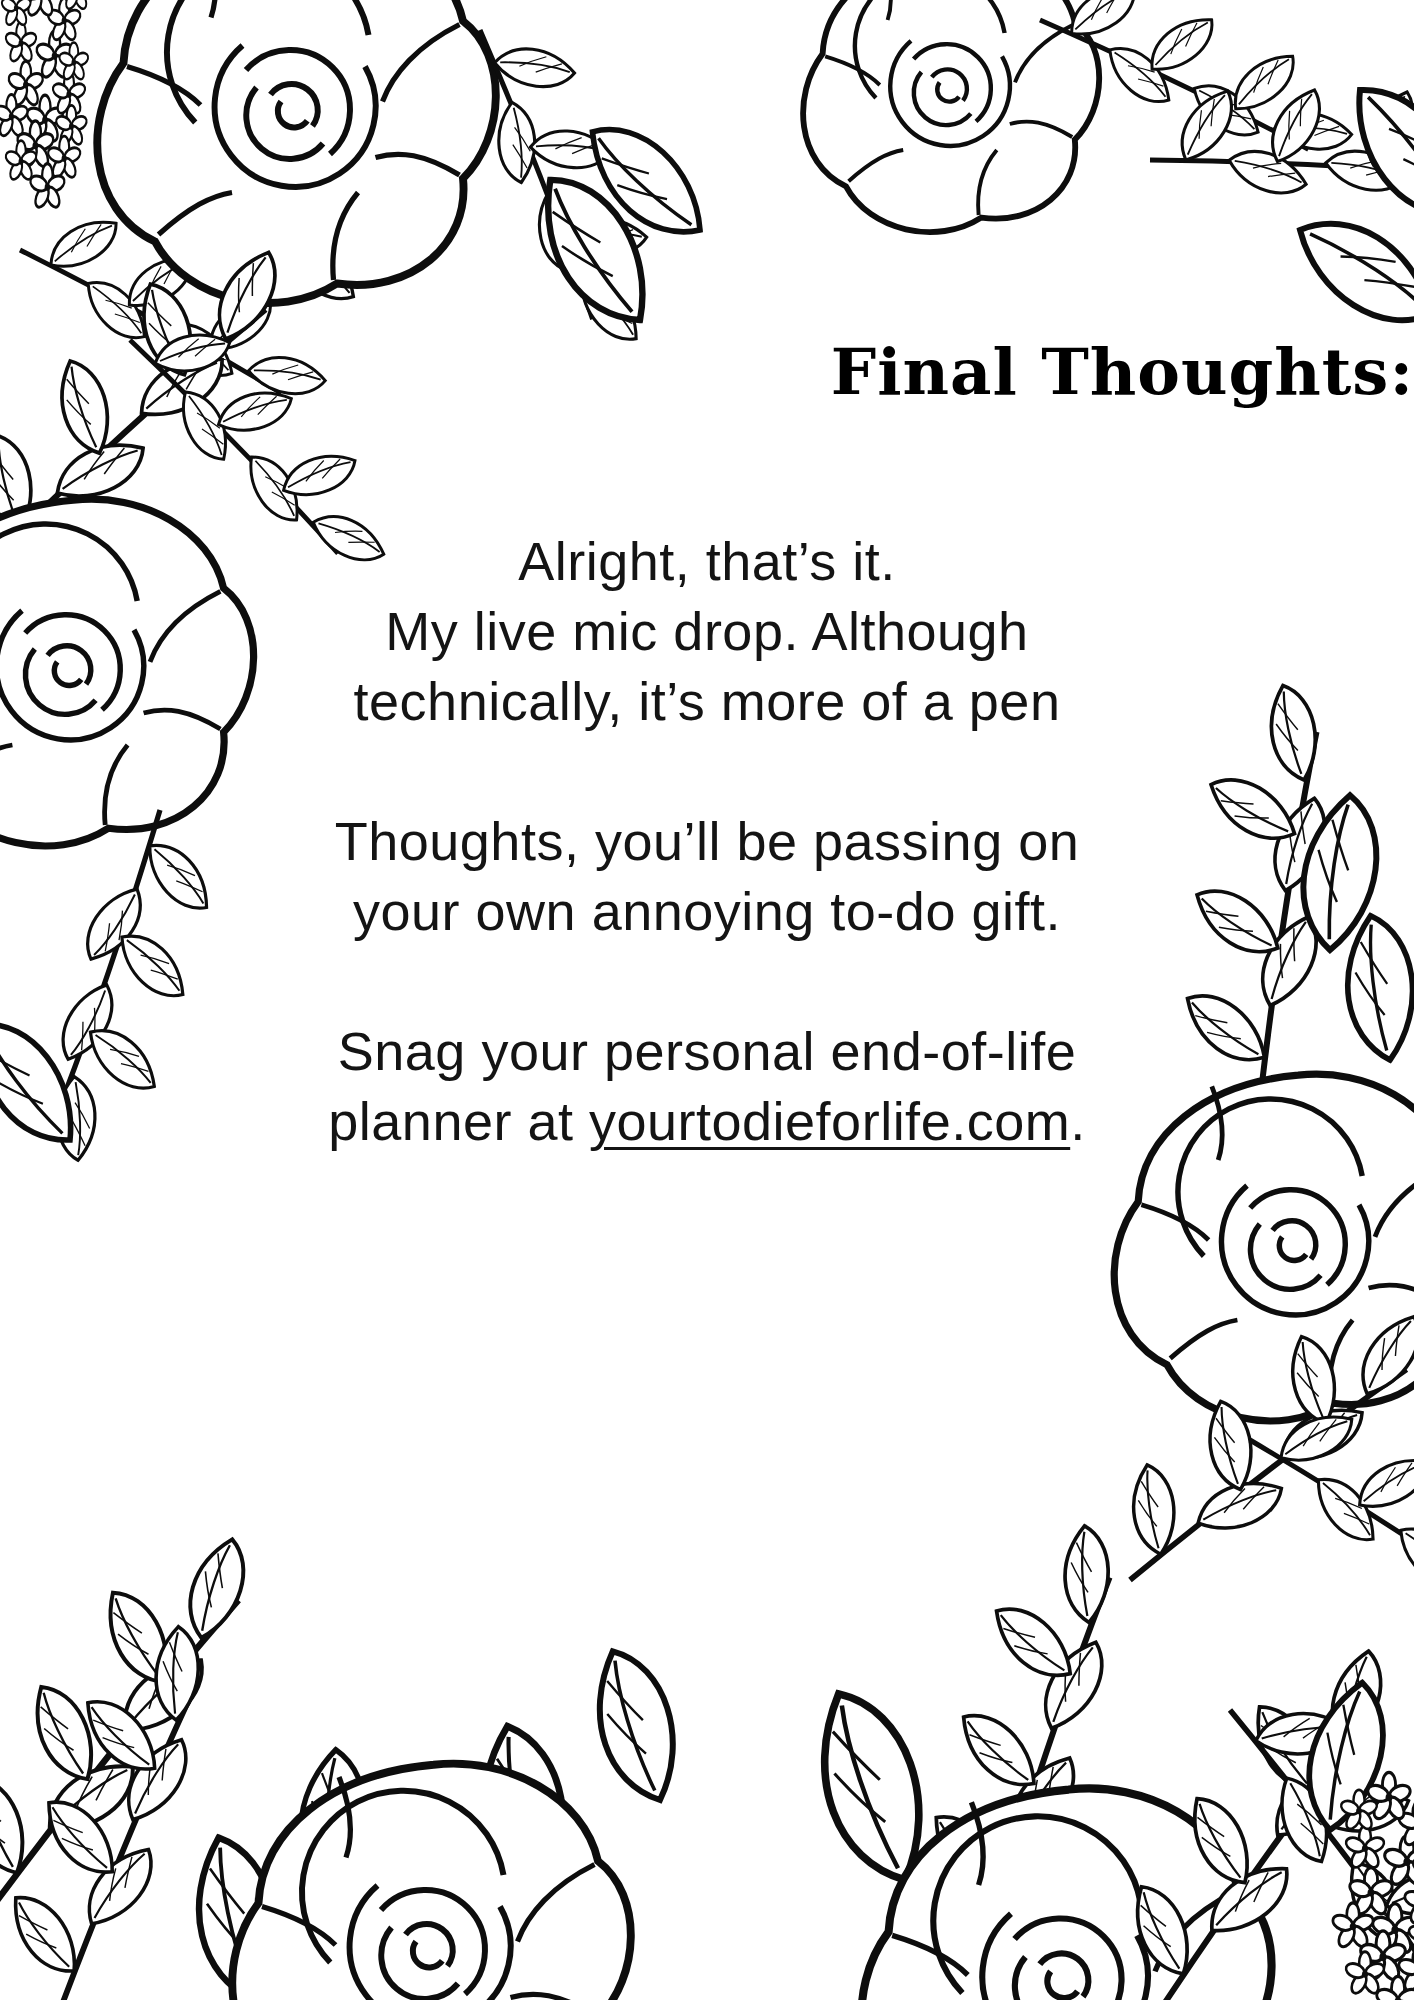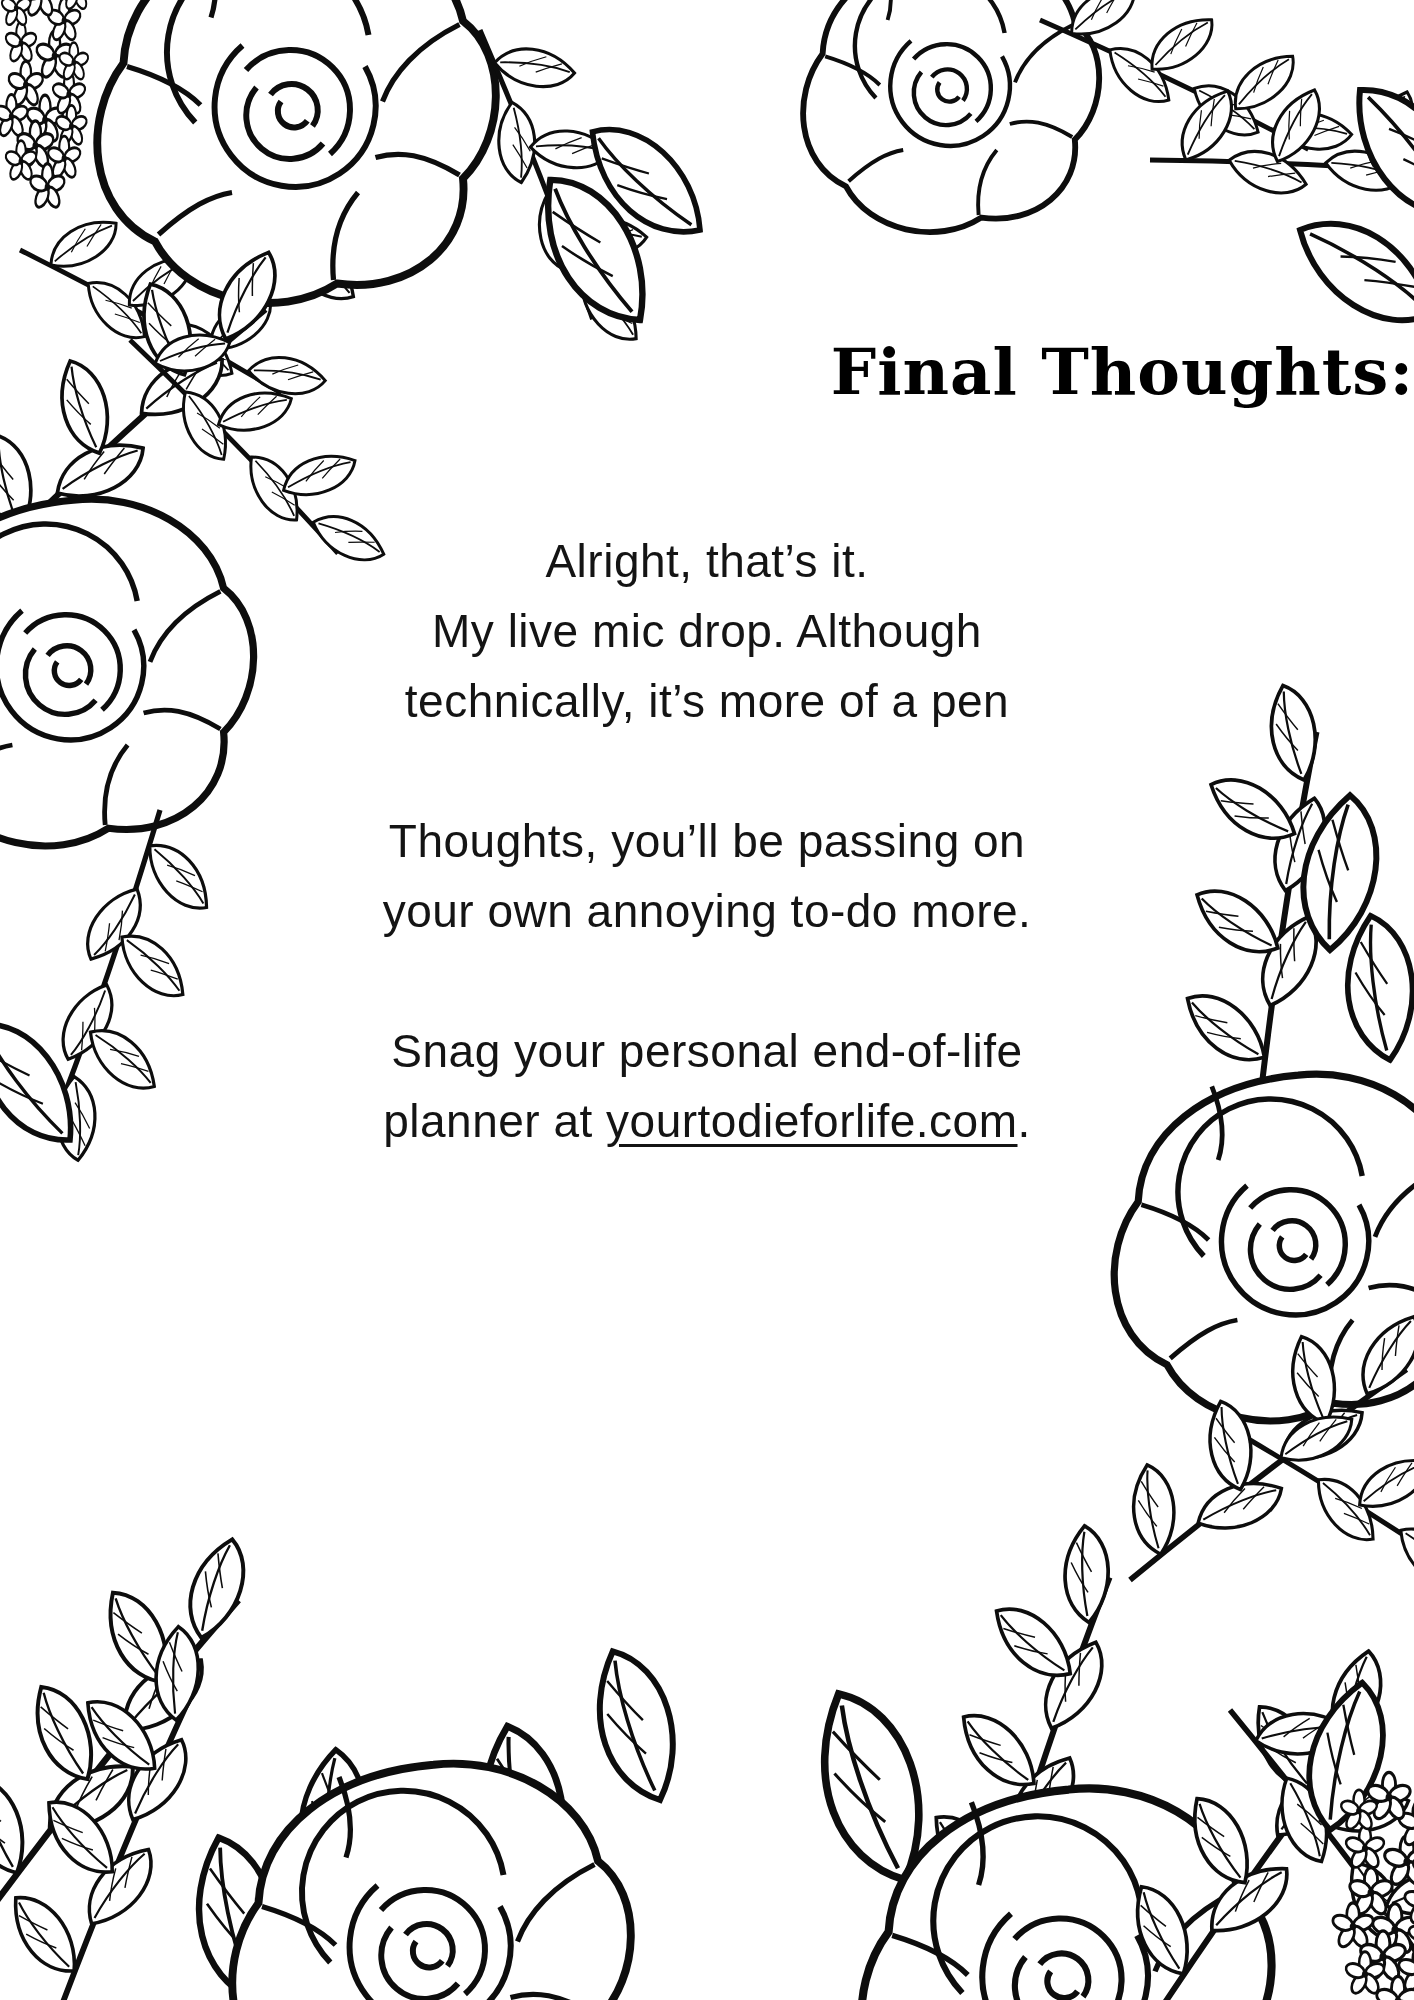--- a/index.html
+++ b/index.html
@@ -17,21 +17,21 @@
     position:absolute;top:334px;left:0;width:100%;margin:0;
     font-family:"DejaVu Serif", serif;
     font-weight:700;
     font-size:64px;
     letter-spacing:1px;
     color:#000;
     text-align:right;
   }
   .body-text{
     position:absolute;top:526px;left:0;width:100%;
-    font-size:46px;
+    font-size:54px;
     line-height:70px;
     font-weight:400;
     color:#141414;
     letter-spacing:.5px;
   }
   .para{margin:0 0 70px 0;}
   .line{display:block;}
   .link{
     color:inherit;
     text-decoration:underline;
@@ -167,21 +167,21 @@
 
     <p class="para">
       <span class="line">Alright, that’s it.</span>
       <span class="line">My live mic drop. Although</span>
       <span class="line">technically, it’s more of a pen</span>
     </p>
 
 
     <p class="para">
       <span class="line">Thoughts, you’ll be passing on</span>
-      <span class="line">your own annoying to-do more.</span>
+      <span class="line">your own annoying to-do gift.</span>
     </p>
 
     <p class="para">
       <span class="line">Snag your personal end-of-life</span>
       <span class="line"><span>planner at </span><a class="link">yourtodieforlife.com</a><span>.</span></span>
     </p>
 
 
   </section>
 </div>

